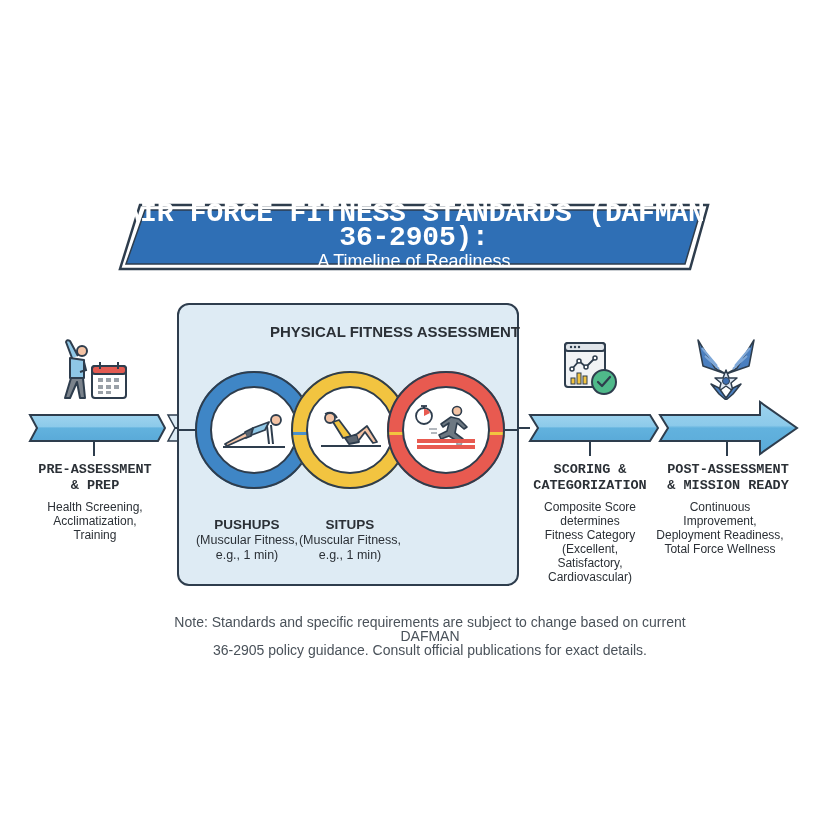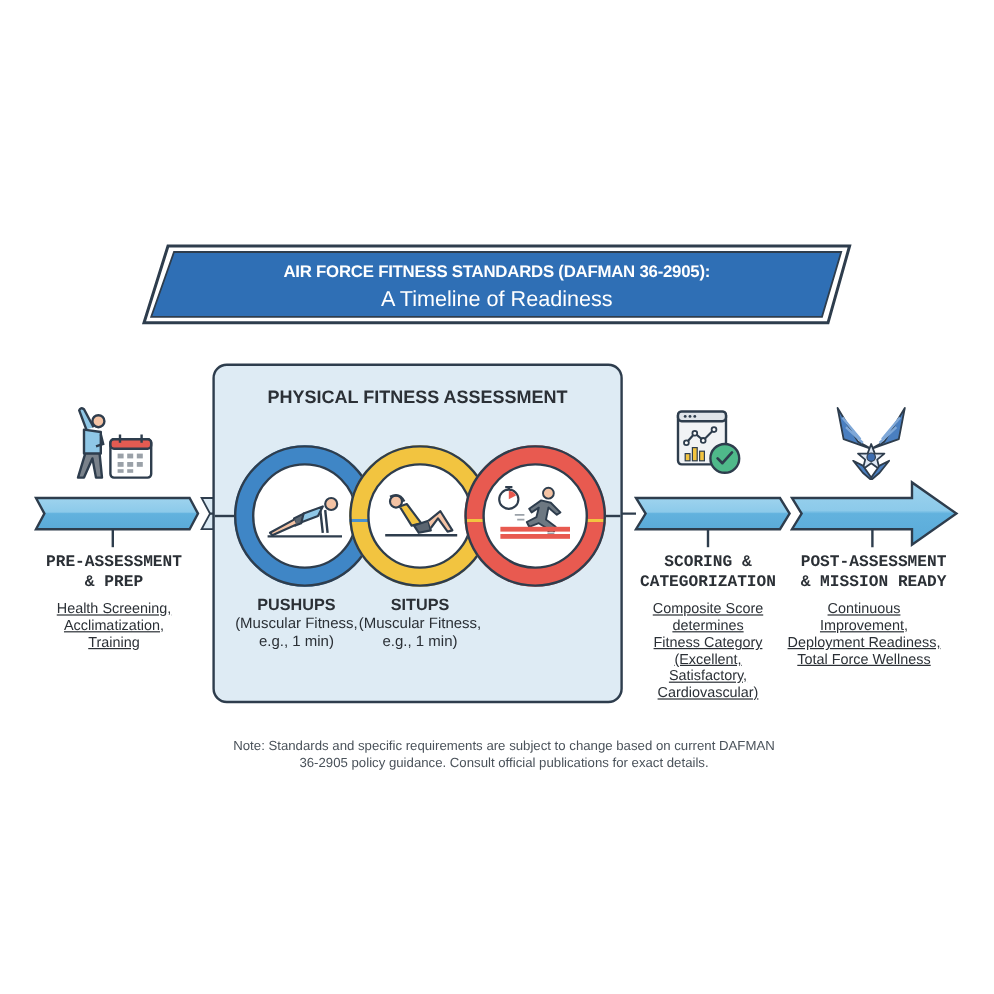--- a/index.html
+++ b/index.html
@@ -6,42 +6,42 @@
   body {
     width: 828px; height: 828px; background: #ffffff; position: relative; overflow: hidden;
     font-family: "Liberation Sans", "DejaVu Sans", sans-serif; color: #2b3036;
   }
   .abs { position: absolute; }
 
   
   .banner { left: 118px; top: 202px; width: 592px; height: 70px; }
   .banner svg { position: absolute; left: 0; top: 0; }
   .banner-text { position: absolute; left: 0; top: 0; width: 592px; height: 70px; display: flex; flex-direction: column; align-items: center; justify-content: center; color: #ffffff; text-align: center; }
-  .banner-title { font-weight: bold; font-size: 14px; letter-spacing: -0.2px; line-height: 24px; }
+  .banner-title { font-weight: bold; font-size: 28px; letter-spacing: -0.2px; line-height: 24px; font-family: Liberation Mono, monospace; }
   .banner-sub { font-size: 18px; line-height: 22px; }
 
   
   .pfa-panel {
     left: 177px; top: 303px; width: 342px; height: 283px;
     background: #deebf4; border: 2px solid #2e3d4d; border-radius: 12px; box-sizing: border-box;
   }
-  .pfa-title { position: absolute; left: 0; top: 16px; width: 100%; text-align: center; font-weight: bold; font-size: 15px; line-height: 21px; color: #2b3036; }
+  .pfa-title { position: absolute; left: 0; top: 16px; width: 100%; text-align: center; font-weight: bold; font-size: 15px; line-height: 21px; color: #2b3036; padding-left: 47px; }
 
   .ring { position: absolute; width: 118px; height: 118px; border-radius: 50%; box-sizing: border-box; }
   .ring-inner { position: absolute; left: 15px; top: 15px; width: 88px; height: 88px; border-radius: 50%; background: #fff; border: 2px solid #2e3d4d; box-sizing: border-box; display: flex; align-items: center; justify-content: center; }
   .ring-outer-stroke { position: absolute; inset: 0; border-radius: 50%; border: 2px solid #2e3d4d; }
 
-  .comp { position: absolute; text-align: center; font-size: 12.5px; line-height: 15px; color: #2b3036; }
+  .comp { position: absolute; text-align: center; font-size: 12.5px; line-height: 15px; color: #2b3036; margin-top: 21px; }
   .comp-title { font-weight: bold; font-size: 13.5px; line-height: 17px; }
   .comp-note { font-size: 9.5px; line-height: 12px; color: #7b8590; margin-top: 3px; }
 
   .stage-label { position: absolute; text-align: center; font-weight: bold; font-size: 13.5px; line-height: 16px; color: #2b3036; font-family: Liberation Mono, monospace; }
-  .stage-desc { position: absolute; text-align: center; font-size: 12px; line-height: 14px; color: #2b3036; text-decoration: underline; }
-
-  .note { left: 156px; top: 615px; width: 528px; text-align: center; font-size: 11px; line-height: 14px; color: #4a525a; }
+  .stage-desc { position: absolute; text-align: center; font-size: 12px; line-height: 14px; color: #2b3036; }
+
+  .note { left: 166px; top: 615px; width: 528px; text-align: center; font-size: 14px; line-height: 14px; color: #4a525a; }
 </style>
 </head>
 <body>
 
 <div class="abs banner">
   <svg width="592" height="70" viewBox="0 0 592 70">
     <polygon points="22,3 590,3 572,67 2,67" fill="#ffffff" stroke="#2e3d4d" stroke-width="2.5"></polygon>
     <polygon points="27,8 583,8 567,62 8,62" fill="#2f6fb5" stroke="#2e3d4d" stroke-width="1.5"></polygon>
   </svg>
   <div class="banner-text">

